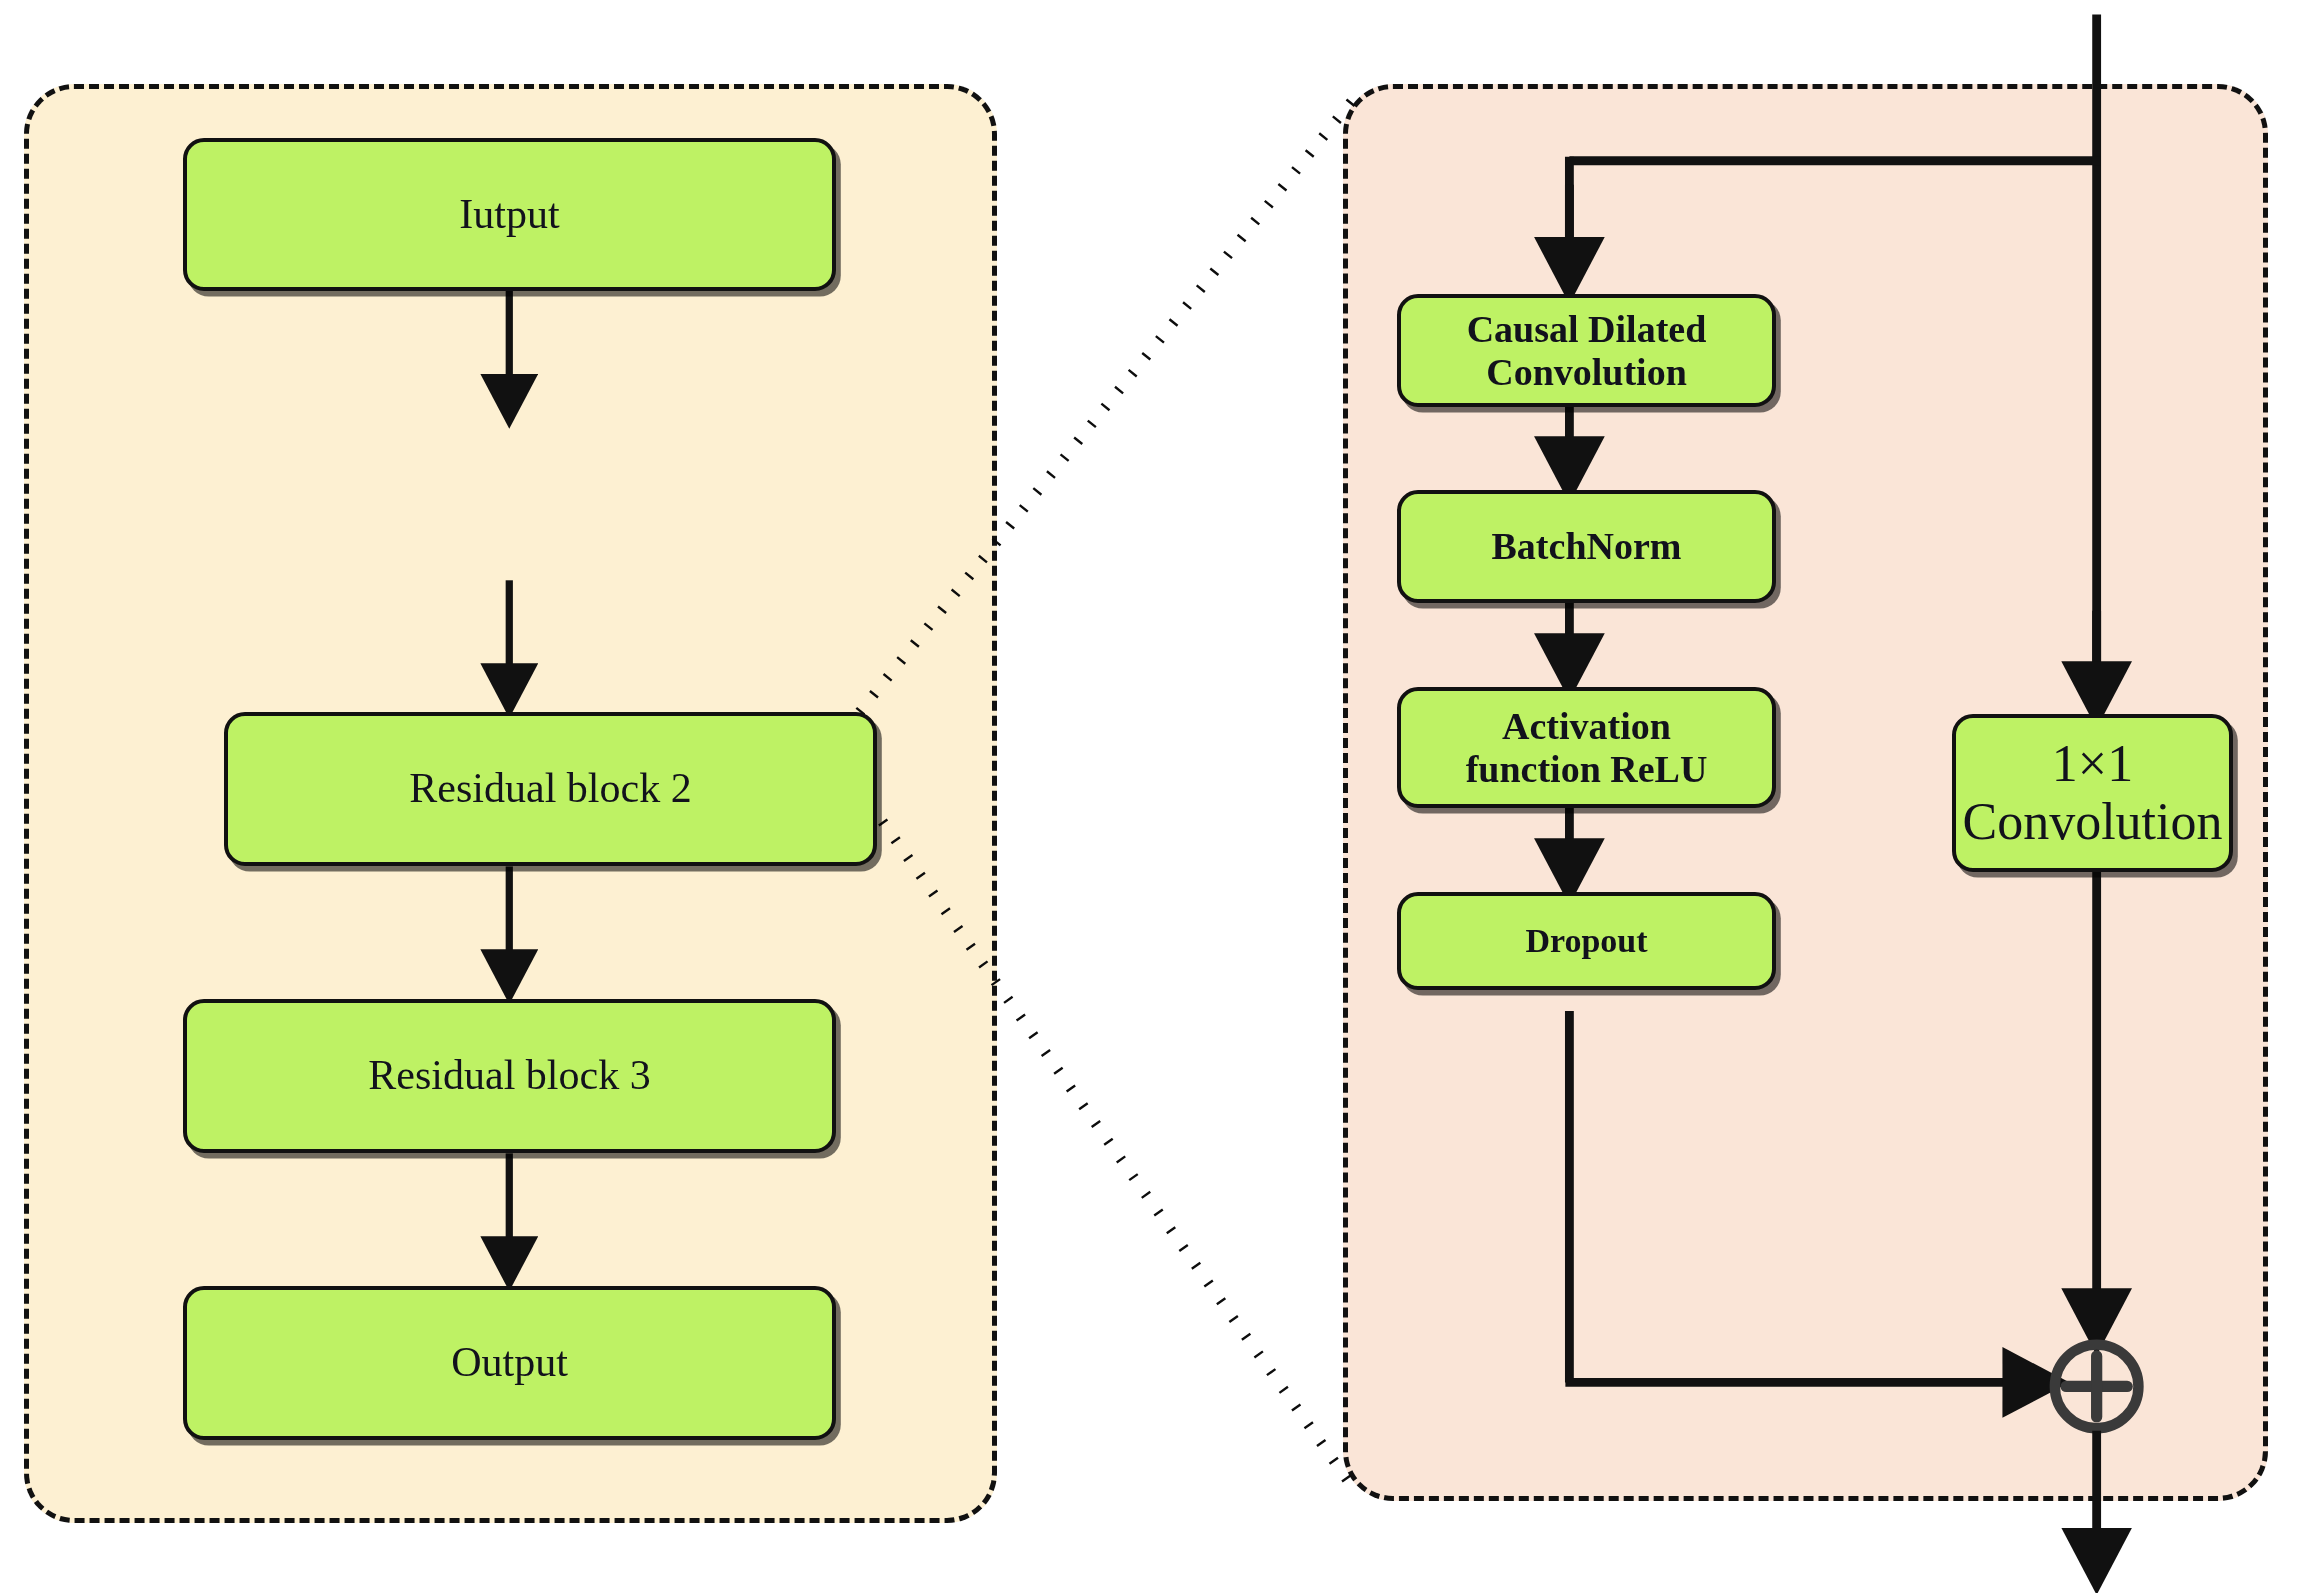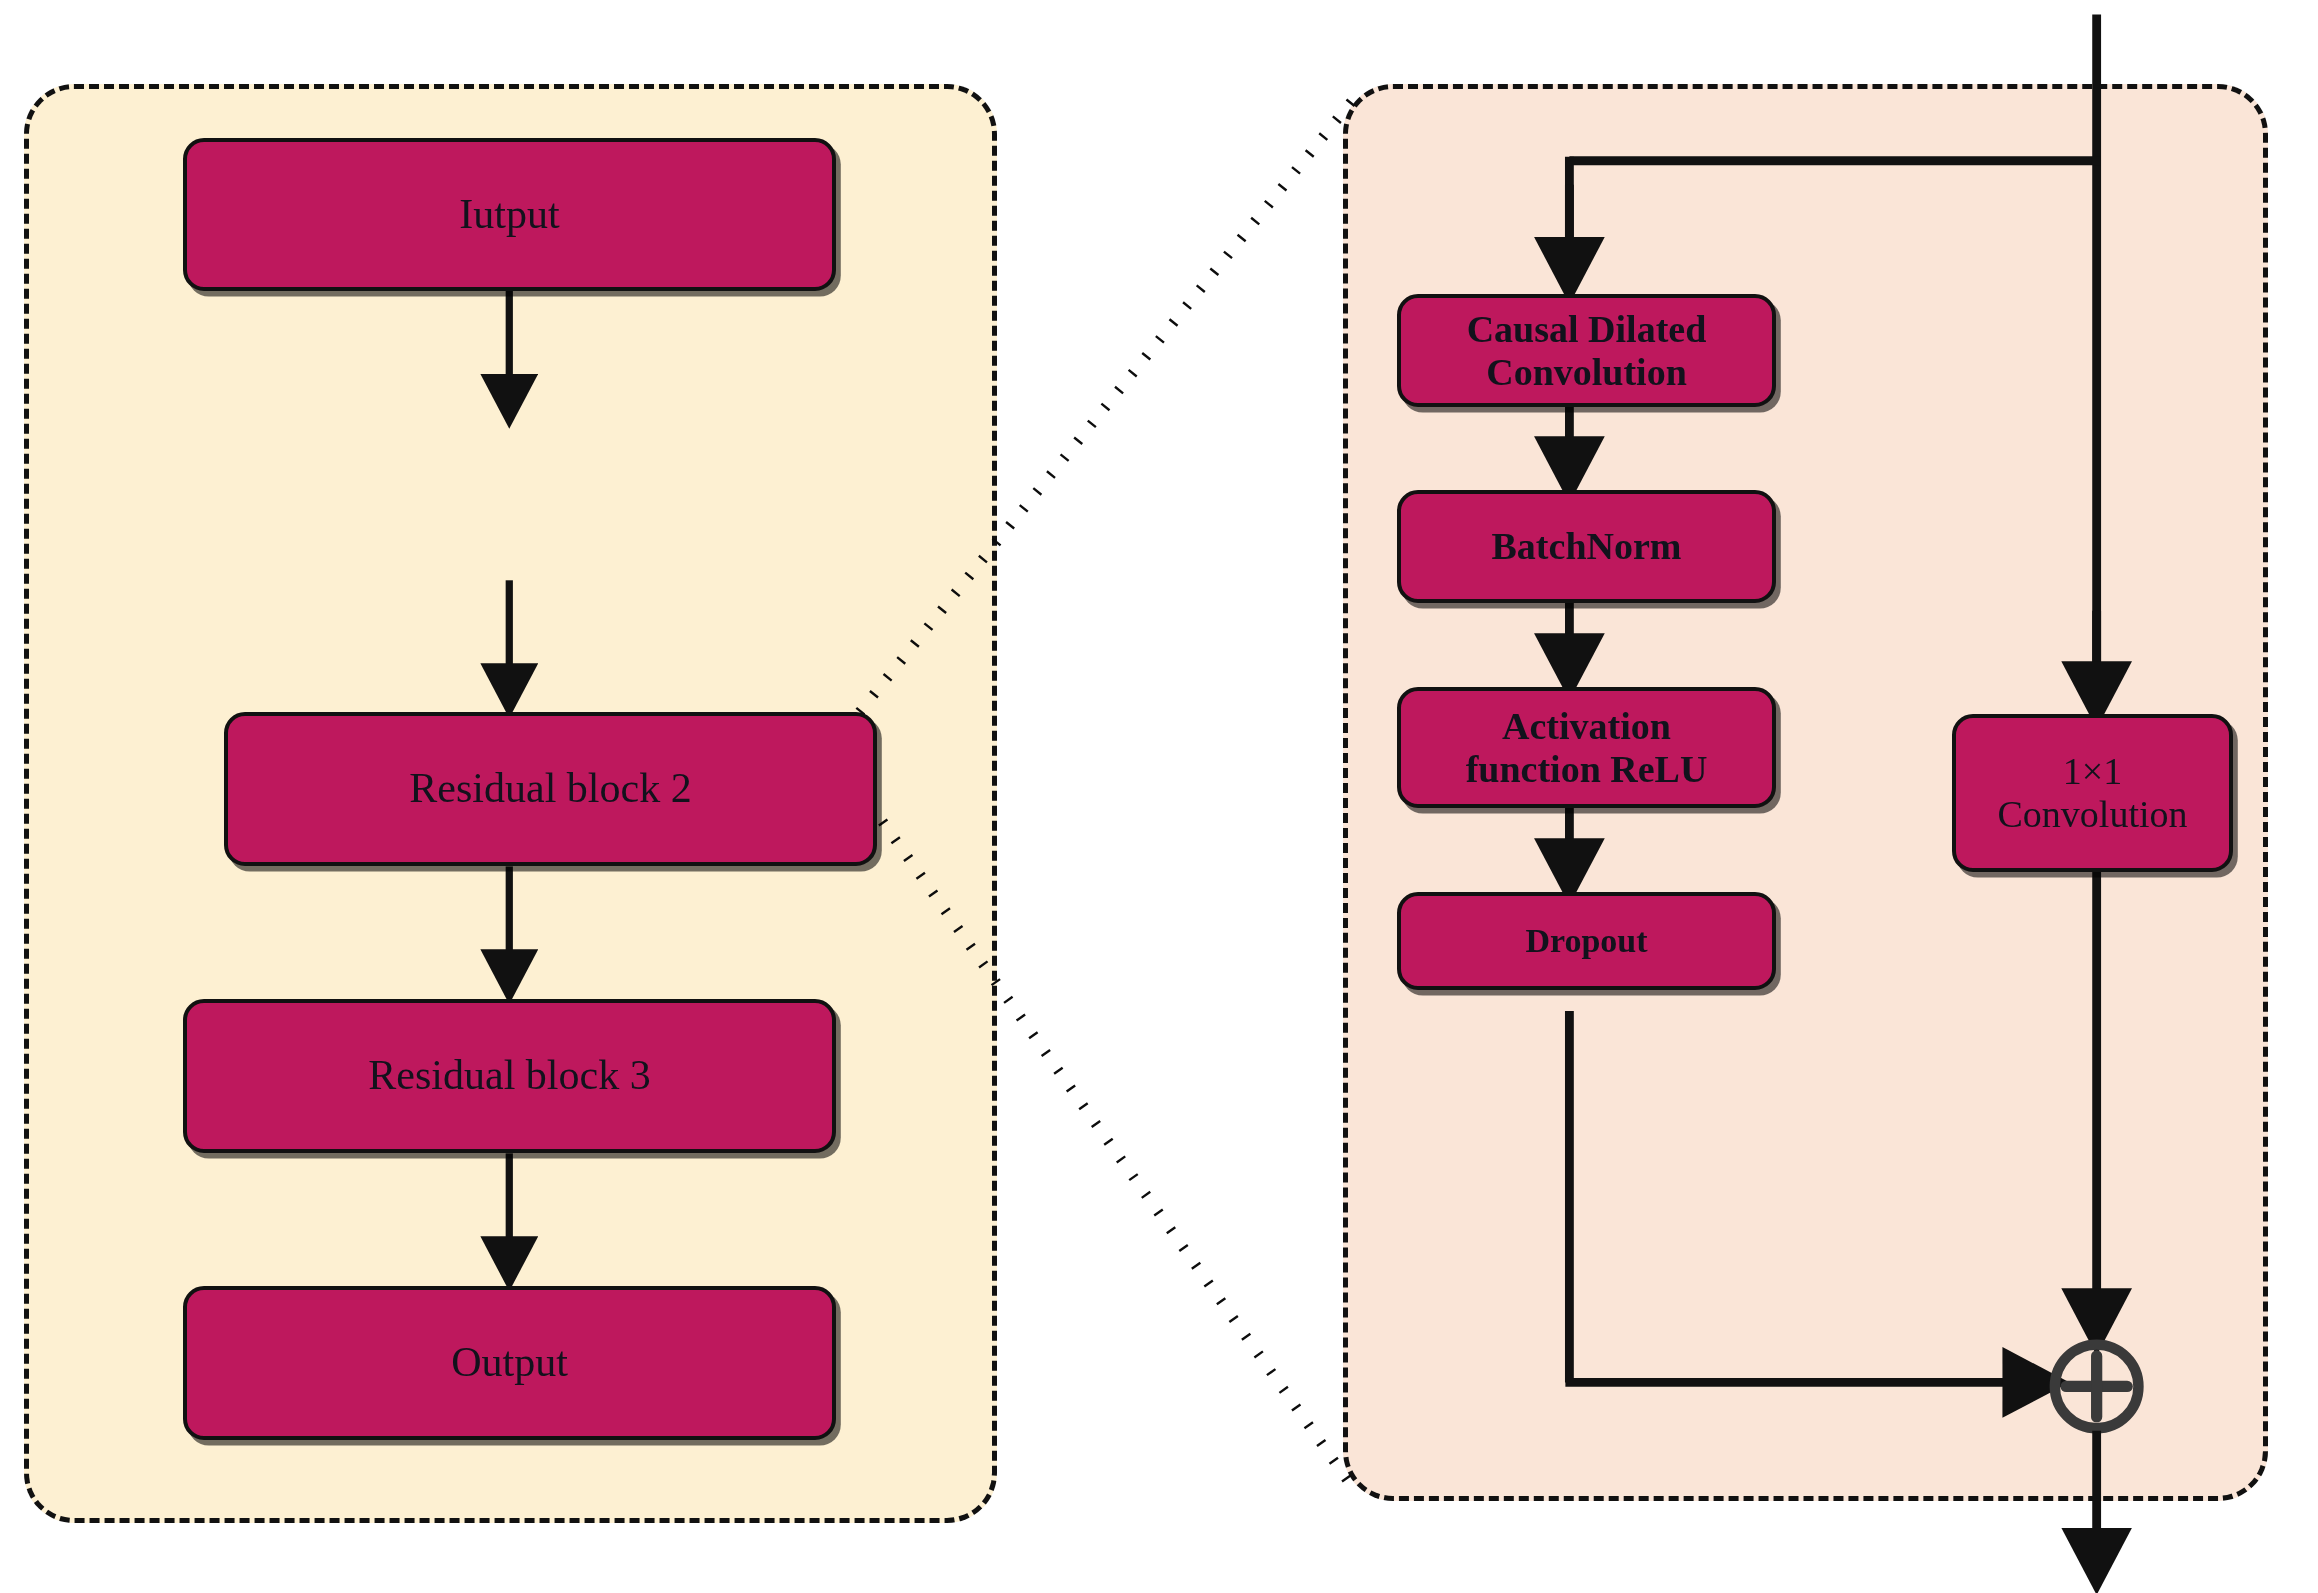--- a/index.html
+++ b/index.html
@@ -13,21 +13,21 @@
   }
   .panel{
     position:absolute;
     border:5.6px dashed #111111;
     border-radius:50px;
     box-sizing:border-box;
   }
   .node{
     position:absolute;
     box-sizing:border-box;
-    background:#be185d;
+    background:#bef264;
     border:4.8px solid #111111;
     border-radius:21px;
     display:flex;
     align-items:center;
     justify-content:center;
     text-align:center;
     color:#12121c;
     font-weight:bold;
     line-height:1.12;
     box-shadow:4.8px 5.6px 0 rgba(0,0,0,0.55);
@@ -125,19 +125,19 @@
 
   <div class="node" style="left:1397px; top:490px; width:379px; height:113px; font-size:38px;">BatchNorm</div>
 
   <div class="node" style="left:1397px; top:687px; width:379px; height:121px; font-size:38px; flex-direction:column;">
     <span>Activation</span>
     <span>function ReLU</span>
   </div>
 
   <div class="node" style="left:1397px; top:892px; width:379px; height:98px; font-size:34px;">Dropout</div>
 
-  <div class="node plain" style="left:1952px; top:714px; width:281px; height:158px; font-size:38px; flex-direction:column;">
+  <div class="node plain" style="left:1952px; top:714px; width:281px; height:158px; font-size:52px; flex-direction:column;">
     <span>1×1</span>
     <span>Convolution</span>
   </div>
 
 </div>
 
 
 </body></html>

